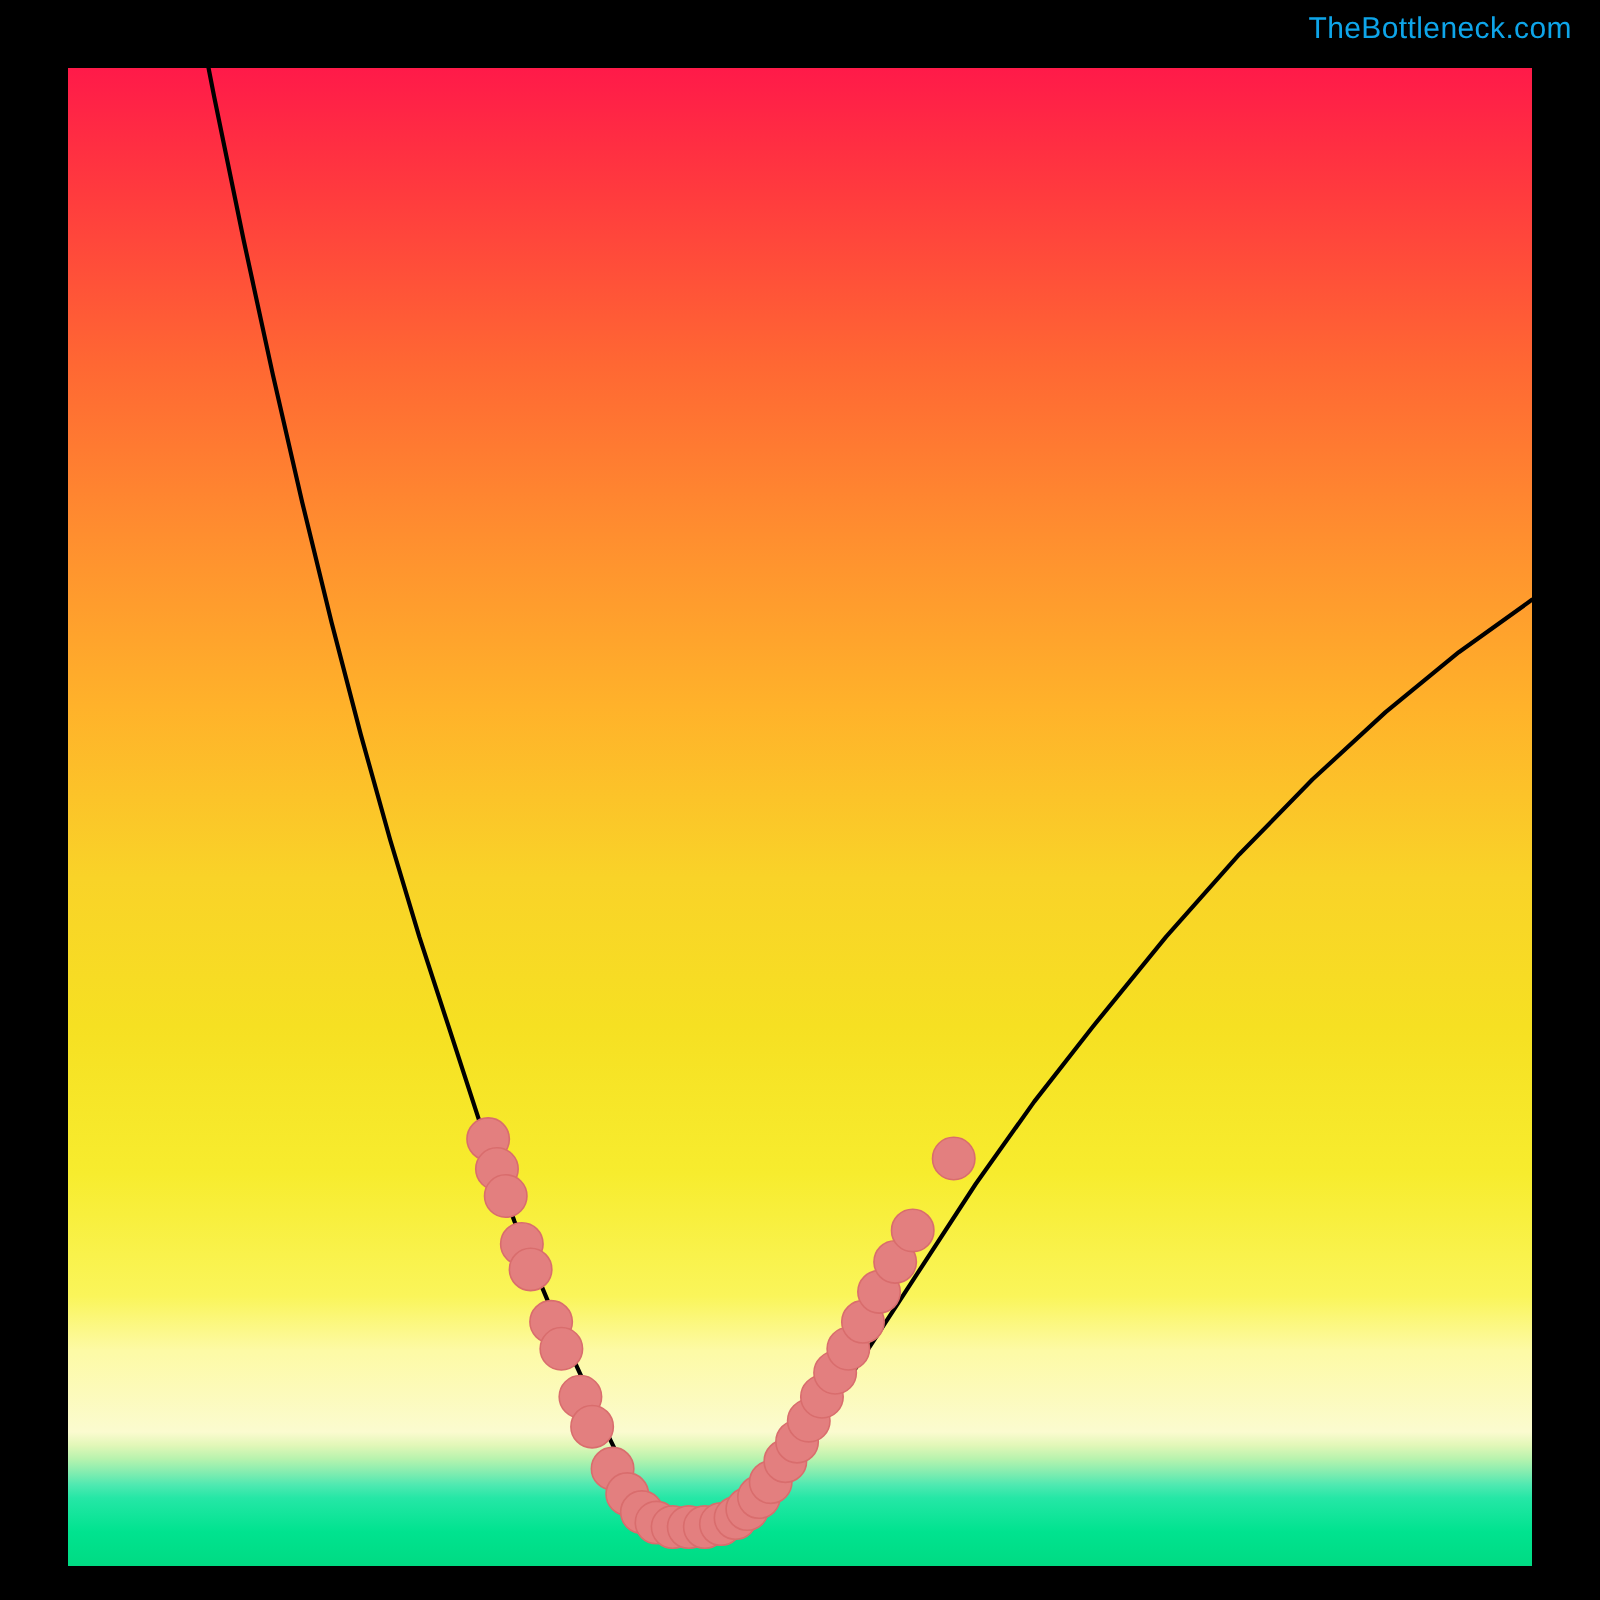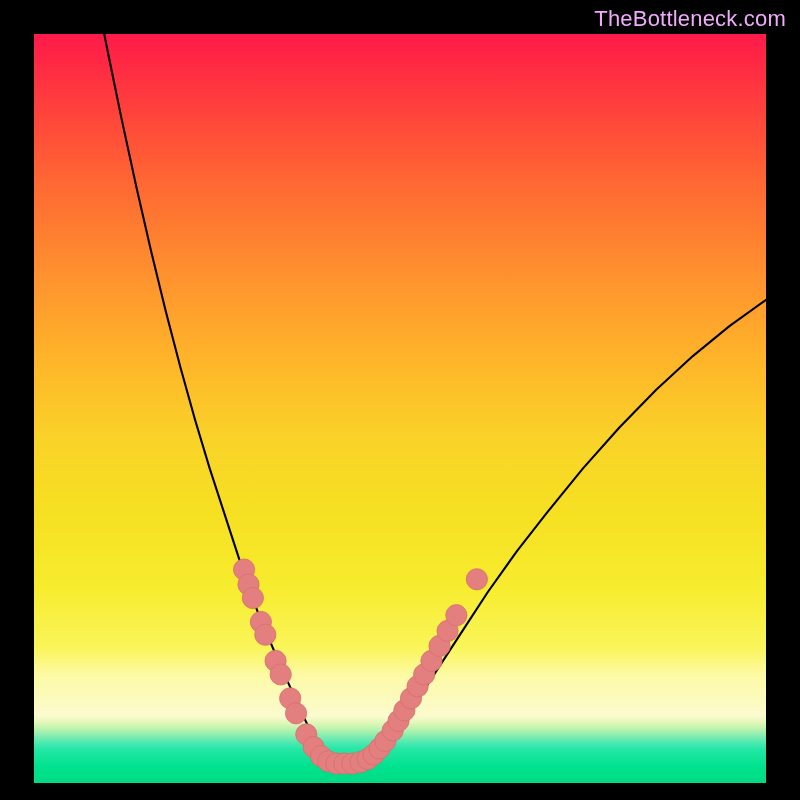--- a/index.html
+++ b/index.html
@@ -79,22 +79,22 @@
       #00db83 100%);
   }
   .curve-layer, .dots-layer {
     position: absolute;
     inset: 0;
   }
   .watermark {
     position: absolute;
     top: 6px;
     right: 14px;
-    color: #f0abfc;
-    font-size: 22px;
+    color: #0ea5e9;
+    font-size: 15px;
     letter-spacing: 0.2px;
     font-weight: 400;
     user-select: none;
   }
 </style>
 </head>
 <body>
 
 <div class="stage">
   <div class="watermark">TheBottleneck.com</div>

